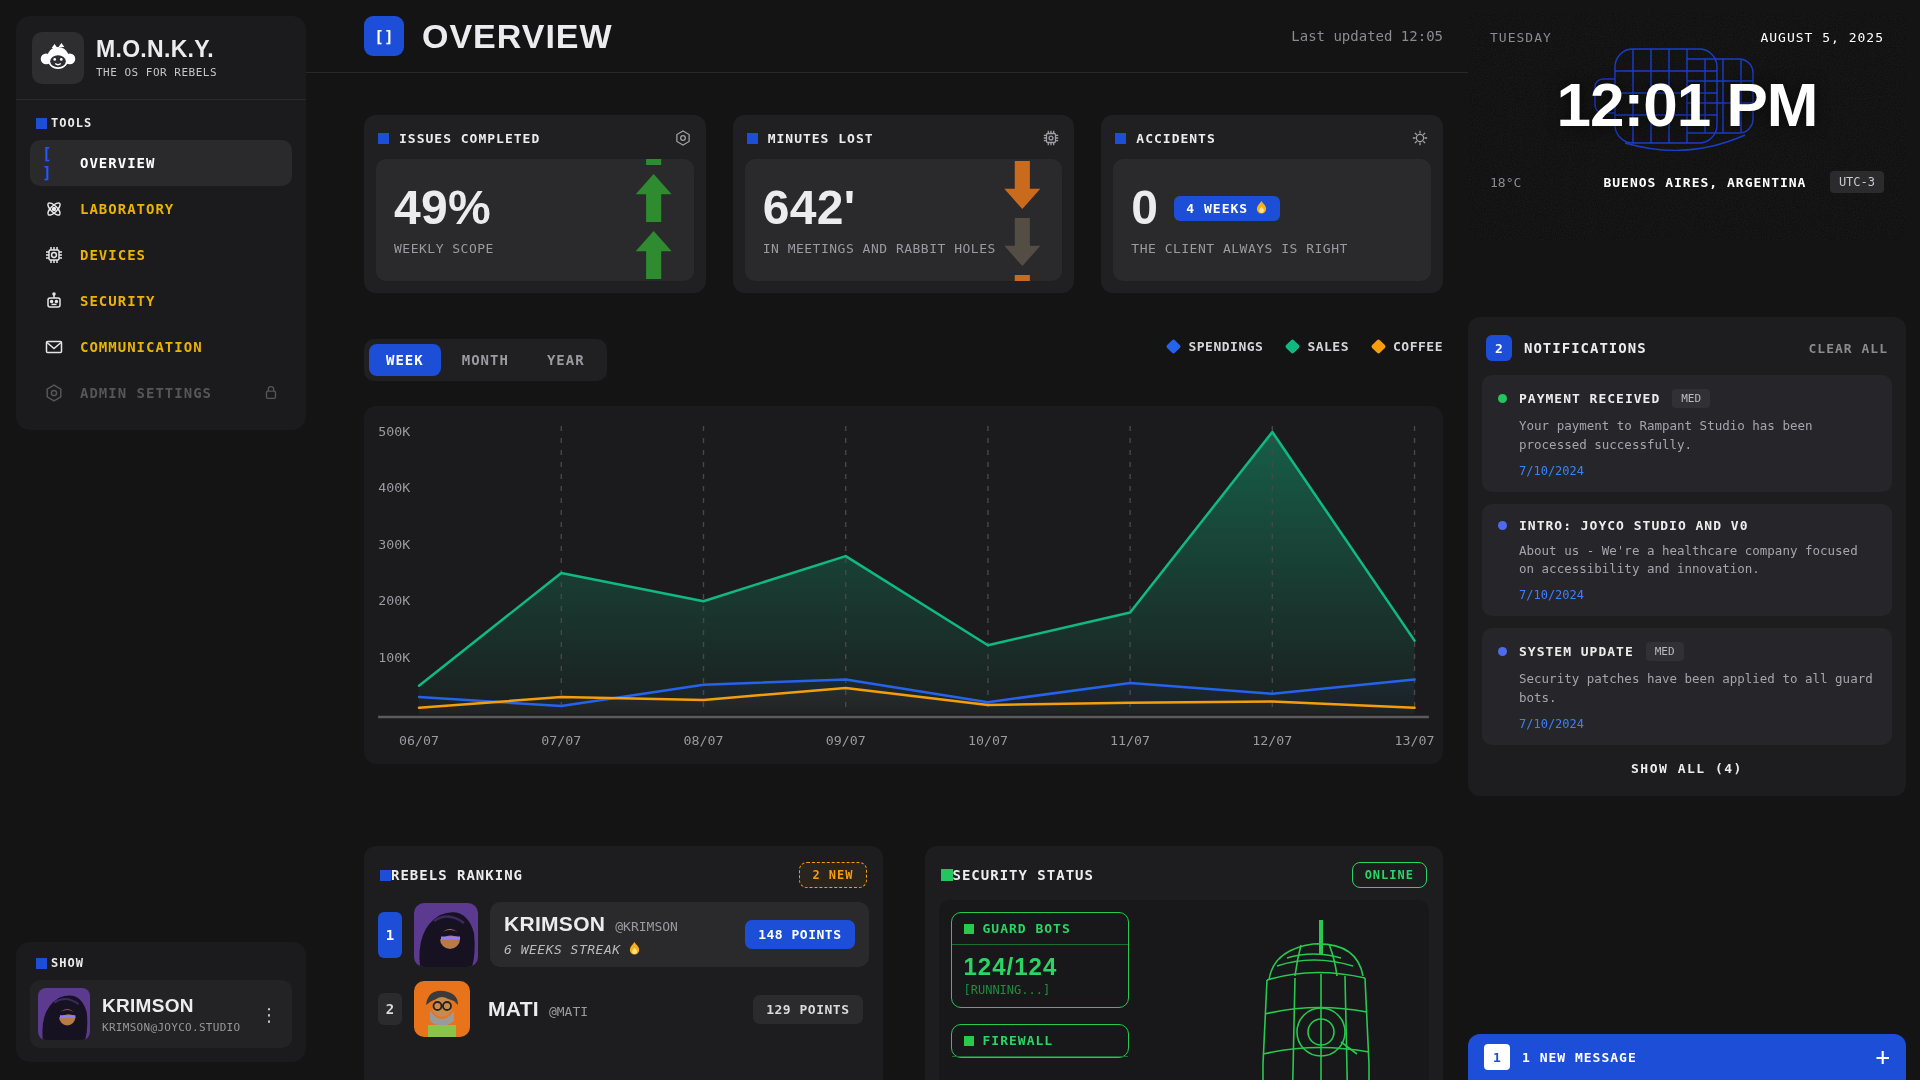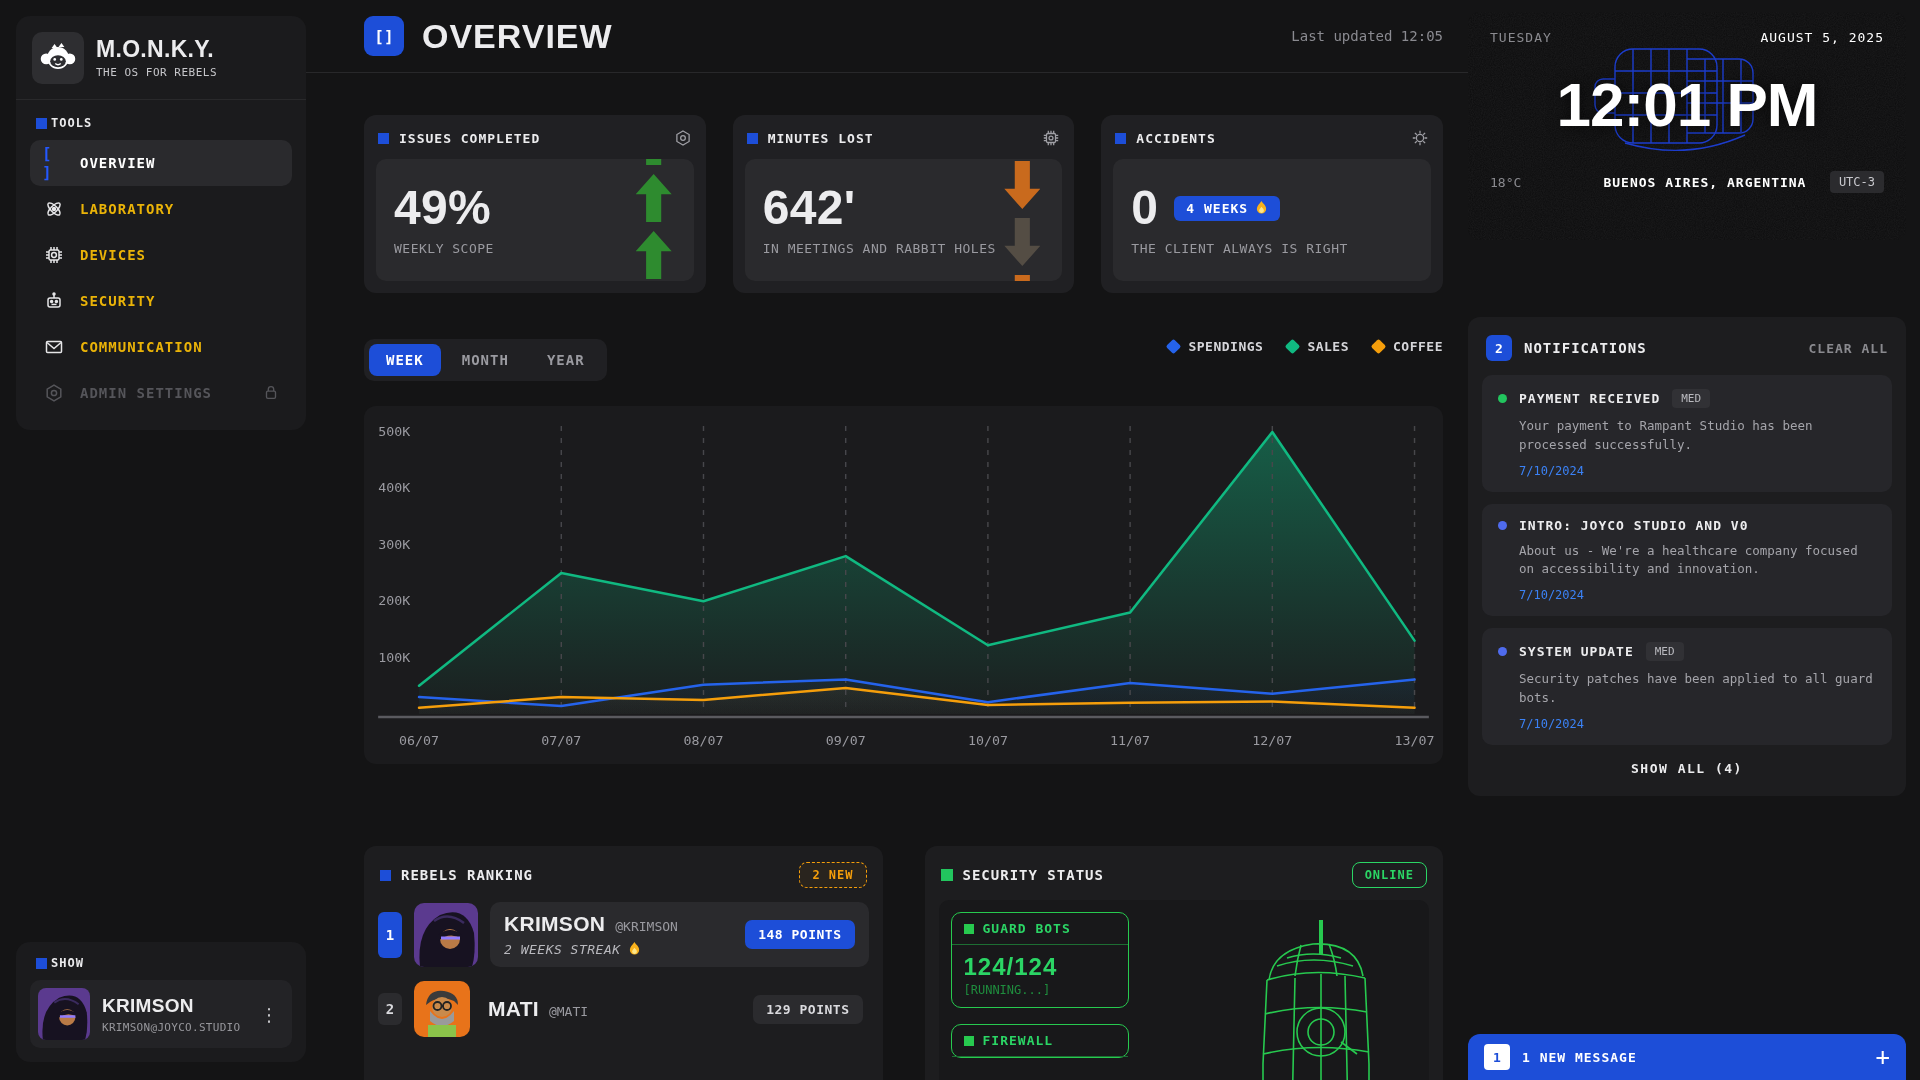--- a/index.html
+++ b/index.html
@@ -66,21 +66,21 @@
   .tab.active { background:#1d4ed8; color:#fff; }
   .legend { margin-left:auto; display:flex; gap:24px; align-items:center; }
   .legend-item { display:flex; align-items:center; gap:9px; font-size:13px; font-weight:bold; color:#d6d6da; letter-spacing:.5px; cursor:pointer; }
   .diamond { width:11px; height:11px; border-radius:2px; transform:rotate(45deg); }
 
   .chart-card { margin-top:25px; background:#1b1b1d; border-radius:12px; height:358px; padding:8px; }
   .chart-card svg { width:100%; height:100%; display:block; }
 
   .bottom { display:flex; gap:42px; margin-top:82px; }
   .panel { background:#1d1d1f; border-radius:12px; padding:14px; flex:1; }
-  .panel-head { display:flex; align-items:center; gap:10px; font-size:14px; font-weight:bold; letter-spacing:1px; padding:2px 2px 0; }
+  .panel-head { display:flex; align-items:center; font-size:14px; font-weight:bold; letter-spacing:1px; padding:2px 2px 0; }
   .green-sq { width:12px; height:12px; background:#22c55e; flex:0 0 auto; }
   .new-badge { margin-left:auto; color:#f59e0b; border:1.5px dashed #f59e0b; border-radius:8px; padding:5px 12px; font-size:12px; font-weight:bold; background:rgba(245,158,11,.06); letter-spacing:1px; }
   .online-badge { margin-left:auto; color:#2bd565; border:1.5px solid #2bd565; border-radius:8px; padding:5px 12px; font-size:12px; font-weight:bold; letter-spacing:1px; }
 
   .rank-row { display:flex; align-items:center; gap:12px; margin-top:14px; }
   .rank-badge { width:24px; border-radius:6px; display:flex; align-items:center; justify-content:center; font-size:14px; font-weight:bold; }
   .rank-badge.first { background:#1d4ed8; color:#fff; height:46px; }
   .rank-badge.rest { background:#2b2b2e; color:#dadade; height:32px; }
   .rk-avatar { width:64px; height:64px; border-radius:10px; overflow:hidden; flex:0 0 auto; }
   .rk-avatar.small { width:56px; height:56px; }
@@ -424,21 +424,21 @@
             <path d="M20 18 Q34 8 50 20" stroke="#3a2a5e" stroke-width="2.5" fill="none"></path>
           </svg>
         </div>
         <div class="rk-panel">
           <div>
             <div class="rk-nameline">
               <span class="rk-name disp">KRIMSON</span>
               <span class="rk-handle">@KRIMSON</span>
             </div>
             <div class="rk-streak">
-              <span>2 WEEKS STREAK</span>
+              <span>6 WEEKS STREAK</span>
               <svg width="13" height="15" viewBox="0 0 14 16">
                 <path d="M7 0 C8.5 3 12 4.5 12 8.5 A5 5 0 0 1 2 8.5 C2 5.5 4.5 3.5 7 0 Z" fill="#f8b11c"></path>
                 <path d="M7 6 C8 7.5 9.6 8.2 9.6 10.2 A2.6 2.6 0 0 1 4.4 10.2 C4.4 8.7 6 7.5 7 6 Z" fill="#fde68a"></path>
               </svg>
             </div>
           </div>
           <span class="pts blue">148 POINTS</span>
         </div>
       </div>
       <div class="rank-row">

